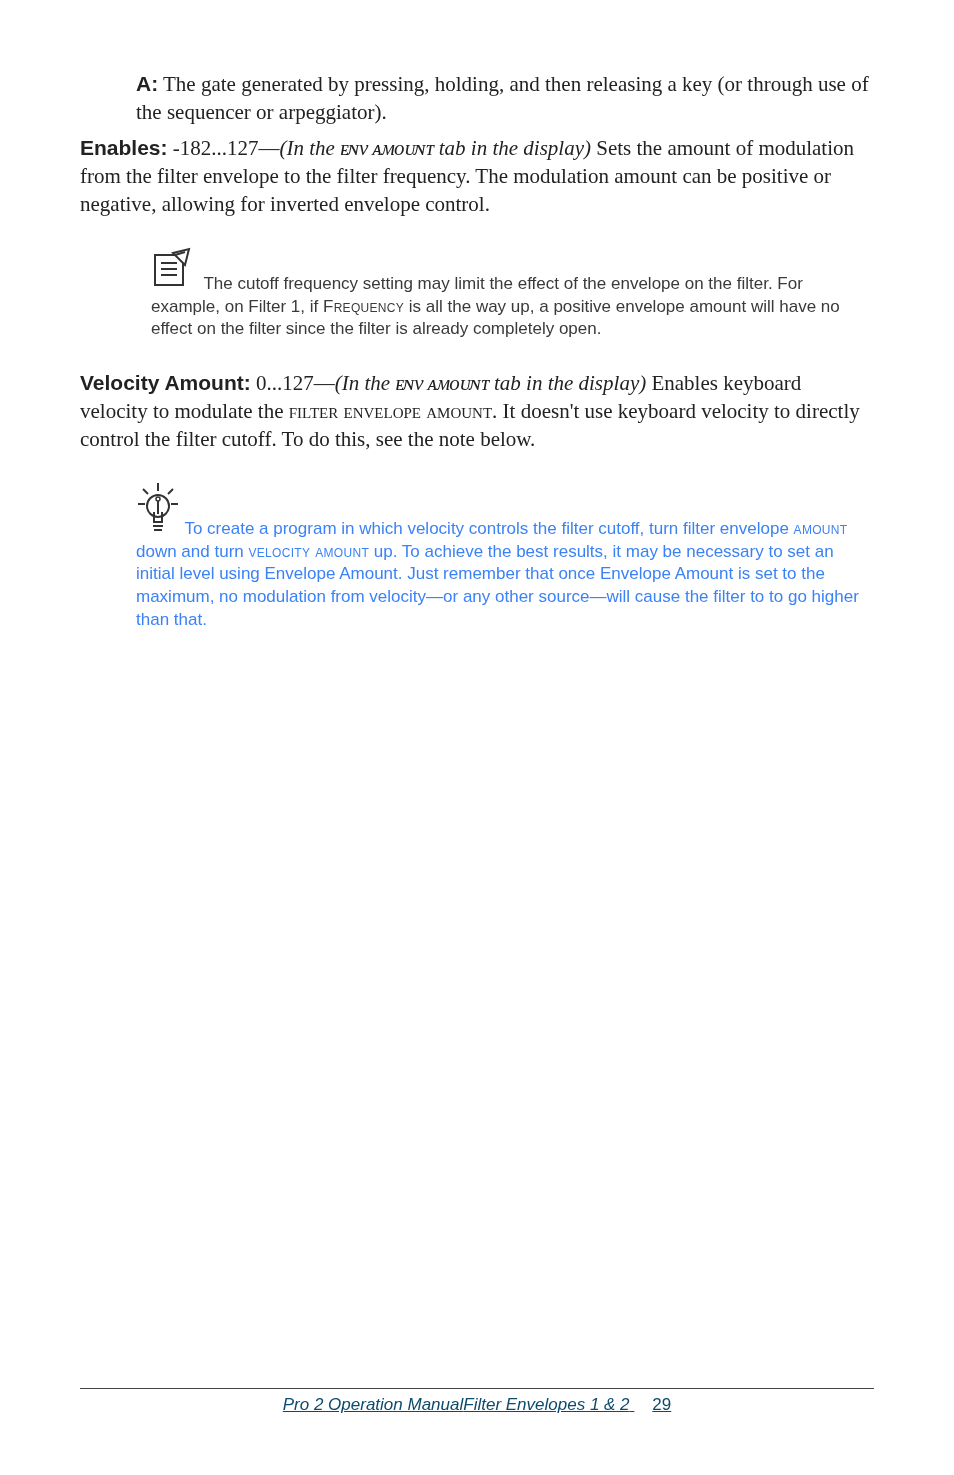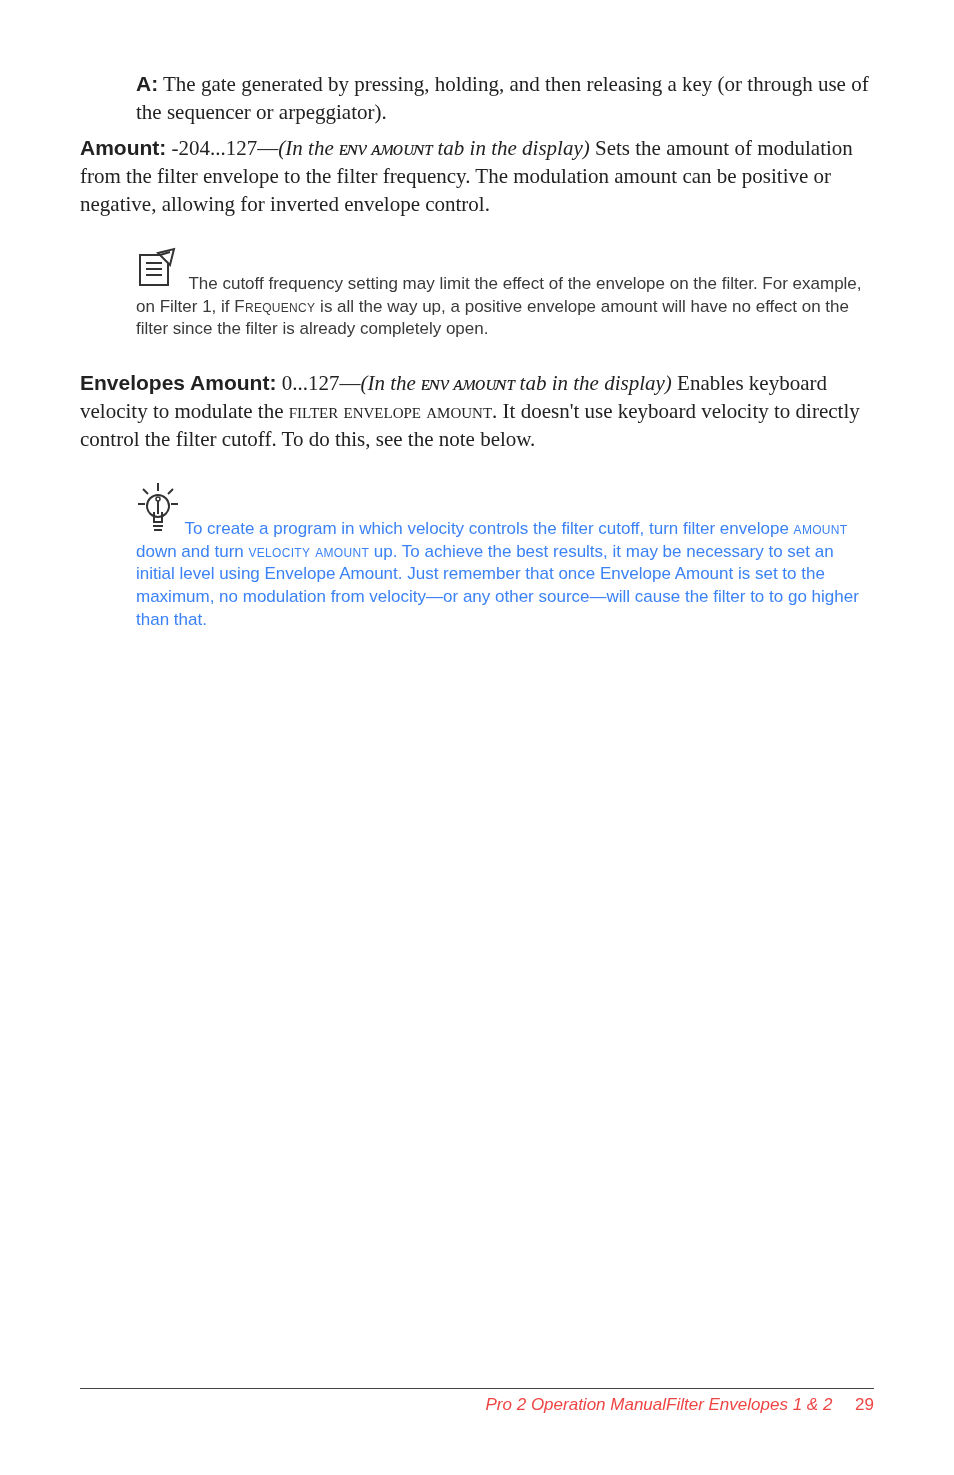--- a/index.html
+++ b/index.html
@@ -31,21 +31,21 @@
     line-height: 1.32;
     margin: 0 0 28px 0;
   }
   .bold-sans {
     font-family: Arial, Helvetica, sans-serif;
     font-weight: bold;
   }
   .ital { font-style: italic; }
   .smallcaps { font-variant: small-caps; }
   .note-block {
-    margin: 28px 0 28px 56px;
+    margin: 28px 0 28px 71px;
     font-family: Arial, Helvetica, sans-serif;
     font-size: 17px;
     line-height: 1.35;
     color: #3a3a3a;
   }
   .note-block .icon-cell {
     display: inline-block;
     vertical-align: bottom;
     margin-right: 6px;
   }
@@ -63,60 +63,61 @@
   .footer {
     position: absolute;
     left: 80px;
     right: 80px;
     bottom: 60px;
     border-top: 1px solid #444;
     padding-top: 6px;
     font-family: Arial, Helvetica, sans-serif;
     font-size: 17px;
     font-style: italic;
-    color: #ef4444;
+    color: #0c4a6e;
     display: flex;
-    justify-content: flex-end;
+    justify-content: center;
+    text-decoration: underline;
   }
   .footer .right .num {
     font-style: normal;
     margin-left: 18px;
   }
   svg { display: inline-block; }
 </style>
 </head>
 <body>
 
 <div class="page">
 
   <div class="indent-block">
     <p>
       <span class="bold-sans">A:</span><span> The gate generated by pressing, holding, and then releasing a key (or through use of the sequencer or arpeggiator).</span>
     </p>
   </div>
 
   <p class="para">
-    <span class="bold-sans">Amount:</span><span> -204...127—</span><span class="ital">(In the ᴇɴᴠ ᴀᴍᴏᴜɴᴛ tab in the display)</span><span> Sets the amount of modulation from the filter envelope to the filter frequency. The modulation amount can be positive or negative, allowing for inverted envelope control.</span>
+    <span class="bold-sans">Enables:</span><span> -182...127—</span><span class="ital">(In the ᴇɴᴠ ᴀᴍᴏᴜɴᴛ tab in the display)</span><span> Sets the amount of modulation from the filter envelope to the filter frequency. The modulation amount can be positive or negative, allowing for inverted envelope control.</span>
   </p>
 
   <div class="note-block">
     <span class="icon-cell">
       <svg width="42" height="42" viewBox="0 0 42 42">
         <rect x="4" y="8" width="28" height="30" fill="none" stroke="#333" stroke-width="2"></rect>
         <line x1="10" y1="16" x2="26" y2="16" stroke="#333" stroke-width="2"></line>
         <line x1="10" y1="22" x2="26" y2="22" stroke="#333" stroke-width="2"></line>
         <line x1="10" y1="28" x2="26" y2="28" stroke="#333" stroke-width="2"></line>
         <path d="M22 6 L38 2 L34 18 Z" fill="#fff" stroke="#333" stroke-width="2"></path>
         <line x1="24" y1="8" x2="34" y2="5" stroke="#333" stroke-width="2"></line>
       </svg>
     </span><span> The cutoff frequency setting may limit the effect of the envelope on the filter. For example, on Filter 1, if </span><span class="sc-sans">Frequency</span><span> is all the way up, a positive envelope amount will have no effect on the filter since the filter is already completely open.</span>
   </div>
 
   <p class="para">
-    <span class="bold-sans">Envelopes Amount:</span><span> 0...127—</span><span class="ital">(In the ᴇɴᴠ ᴀᴍᴏᴜɴᴛ tab in the display)</span><span> Enables keyboard velocity to modulate the </span><span class="smallcaps">filter envelope amount</span><span>. It doesn't use keyboard velocity to directly control the filter cutoff. To do this, see the note below.</span>
+    <span class="bold-sans">Velocity Amount:</span><span> 0...127—</span><span class="ital">(In the ᴇɴᴠ ᴀᴍᴏᴜɴᴛ tab in the display)</span><span> Enables keyboard velocity to modulate the </span><span class="smallcaps">filter envelope amount</span><span>. It doesn't use keyboard velocity to directly control the filter cutoff. To do this, see the note below.</span>
   </p>
 
   <div class="tip-block">
     <span class="icon-cell">
       <svg width="44" height="52" viewBox="0 0 44 52">
         <line x1="22" y1="1" x2="22" y2="9" stroke="#333" stroke-width="2"></line>
         <line x1="7" y1="7" x2="12" y2="12" stroke="#333" stroke-width="2"></line>
         <line x1="37" y1="7" x2="32" y2="12" stroke="#333" stroke-width="2"></line>
         <line x1="2" y1="22" x2="9" y2="22" stroke="#333" stroke-width="2"></line>
         <line x1="42" y1="22" x2="35" y2="22" stroke="#333" stroke-width="2"></line>

